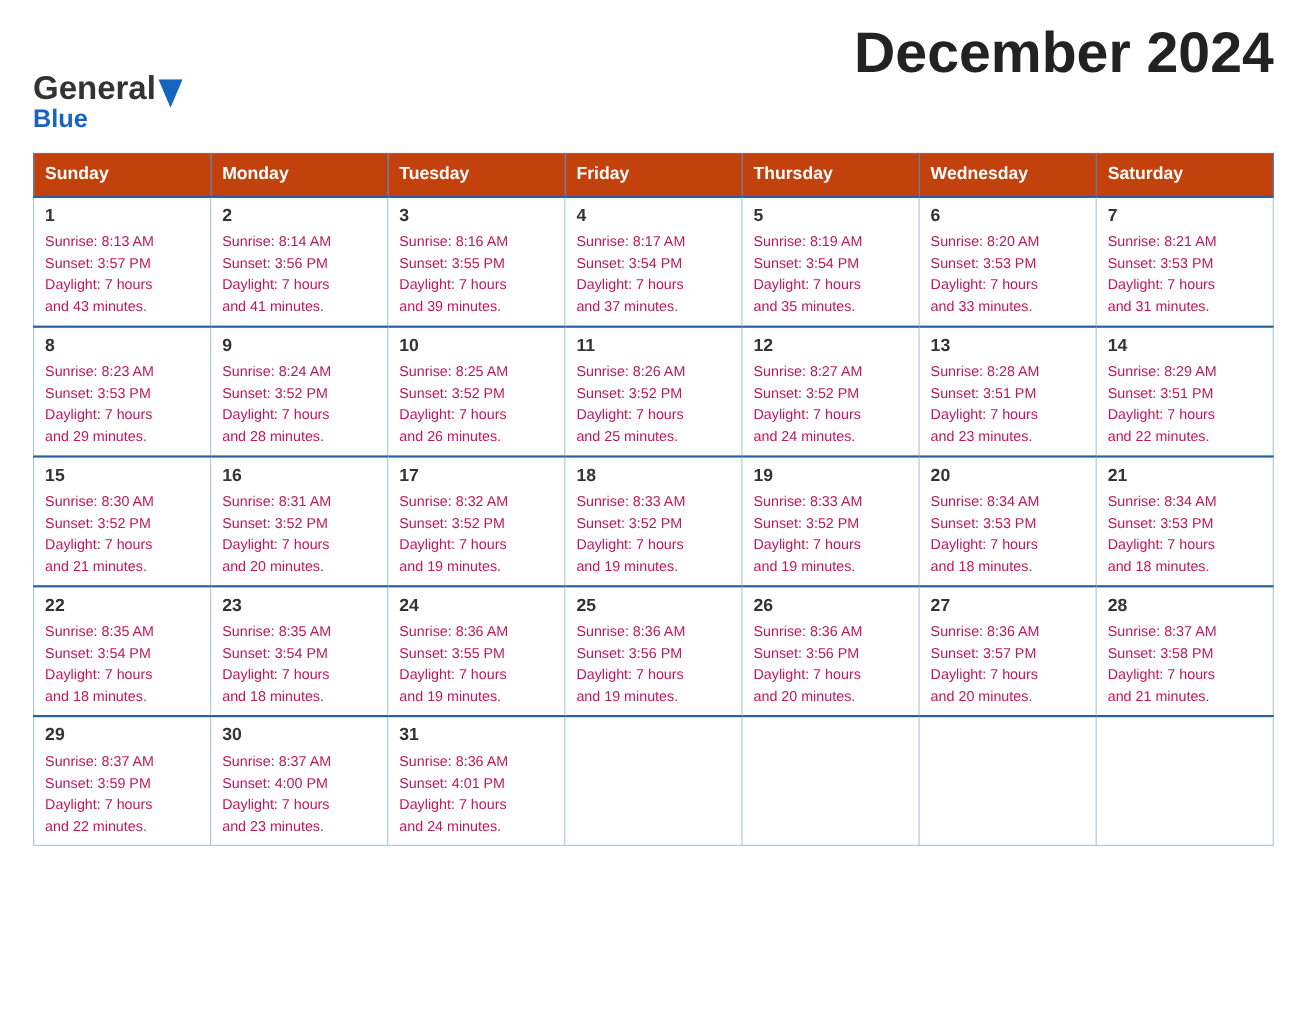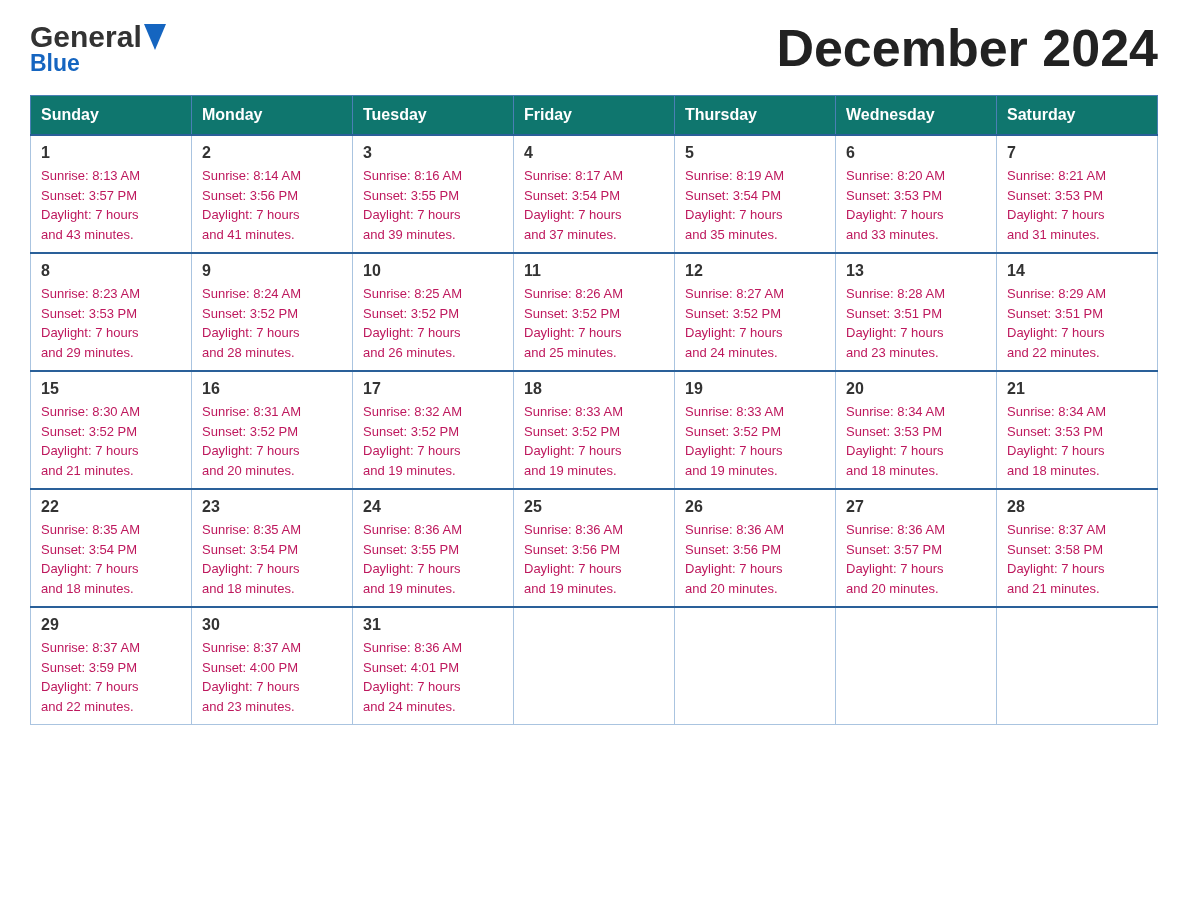--- a/index.html
+++ b/index.html
@@ -30,21 +30,21 @@
       font-weight: normal;
       color: #333;
       margin-top: 4px;
     }
     .calendar {
       width: 100%;
       border-collapse: collapse;
       border: 1px solid #4a7fb5;
     }
     .calendar th {
-      background-color: #0f766e;
+      background-color: #c2410c;
       color: #fff;
       font-size: 16px;
       font-weight: bold;
       padding: 10px 10px;
       text-align: left;
       border: 1px solid #4a7fb5;
     }
     .calendar td {
       vertical-align: top;
       padding: 8px 10px;
@@ -71,21 +71,22 @@
     .empty-cell {
       background: #fff;
     }
     
     .logo-container {
       display: flex;
       flex-direction: column;
     }
     .logo-row1 {
       display: flex;
-      align-items: center;
+      align-items: flex-end;
+      margin-top: 44px;
     }
     .general-text {
       font-size: 30px;
       font-weight: bold;
       color: #333;
     }
     .blue-arrow-svg {
       margin-left: 2px;
     }
     .logo-row2 {

